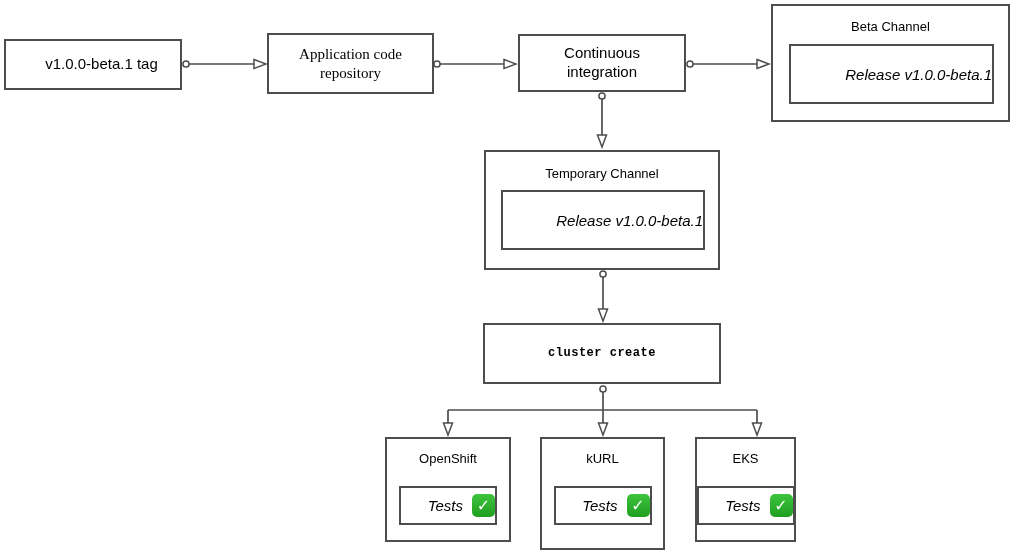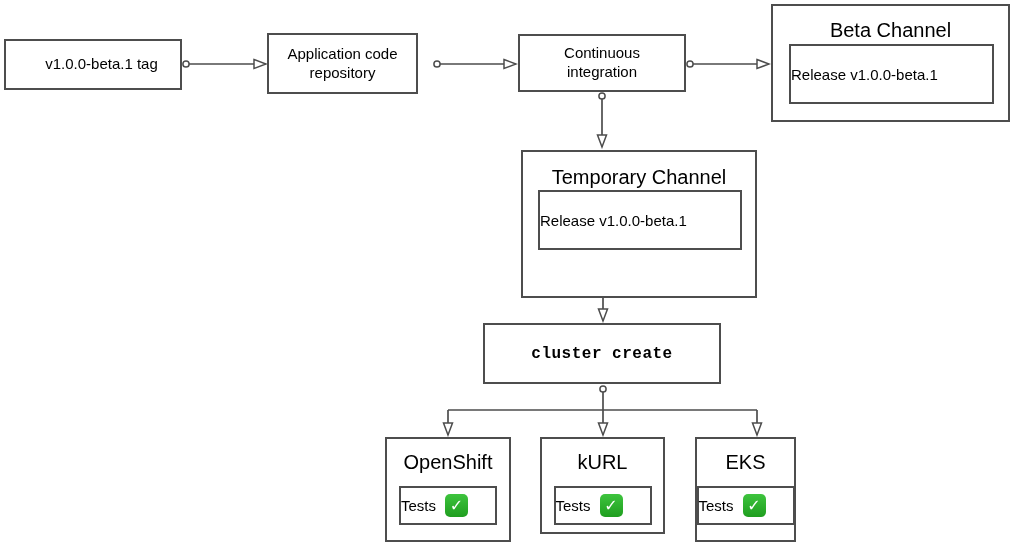--- a/index.html
+++ b/index.html
@@ -25,31 +25,31 @@
     position:absolute;box-sizing:border-box;
     border:2px solid var(--border-color);background:var(--node-bg);
     display:flex;align-items:center;justify-content:center;
     text-align:center;font-size:15px;line-height:1.25;
   }
   .container-node{
     position:absolute;box-sizing:border-box;
     border:2px solid var(--border-color);background:var(--node-bg);
   }
   .container-title{
-    position:absolute;left:0;right:0;text-align:center;font-size:20px;
+    position:absolute;left:0;right:0;text-align:center;font-size:13px;
   }
   .subbox{
     position:absolute;box-sizing:border-box;
     border:2px solid var(--border-color);background:var(--node-bg);
-    display:flex;align-items:center;justify-content:flex-start;
-    font-size:15px;gap:9px;
+    display:flex;align-items:center;justify-content:flex-end;
+    font-size:15px;gap:9px;font-style:italic;
   }
   .mono{
     font-family:"Liberation Mono","DejaVu Sans Mono",monospace;
-    font-weight:bold;font-size:16px;letter-spacing:0.5px;
+    font-weight:bold;font-size:12px;letter-spacing:0.5px;
   }
   .check{
     display:inline-flex;align-items:center;justify-content:center;
     width:23px;height:23px;border-radius:5px;
     background:linear-gradient(180deg,var(--check-green-light) 0%,var(--check-green-dark) 100%);
     color:var(--check-white);
     font-family:"DejaVu Sans",sans-serif;font-weight:bold;font-size:16px;
   }
 </style>
 </head>
@@ -75,55 +75,55 @@
     <path class="edge" d="M448,410 H757"></path>
     <path class="edge" d="M448,410 V435" marker-end="url(#marrow)"></path>
     <path class="edge" d="M603,410 V435" marker-end="url(#marrow)"></path>
     <path class="edge" d="M757,410 V435" marker-end="url(#marrow)"></path>
   </svg>
 
   <div class="node" style="left:4px;top:39px;width:178px;height:51px;padding-left:17px;">
     <span>v1.0.0-beta.1 tag</span>
   </div>
 
-  <div class="node" style="left:267px;top:33px;width:151px;height:61px;padding:0 14px;">
+  <div class="node" style="left:267px;top:33px;width:167px;height:61px;padding:0 14px;font-family:Liberation Serif, serif;">
     <span>Application code repository</span>
   </div>
 
   <div class="node" style="left:518px;top:34px;width:168px;height:58px;padding:0 30px;">
     <span>Continuous integration</span>
   </div>
 
   <div class="container-node" style="left:771px;top:4px;width:239px;height:118px;">
     <div class="container-title" style="top:13px;">Beta Channel</div>
     <div class="subbox" style="left:16px;top:38px;width:205px;height:60px;">
       <span>Release v1.0.0-beta.1</span>
     </div>
   </div>
 
-  <div class="container-node" style="left:484px;top:150px;width:236px;height:148px;margin-left:37px;">
+  <div class="container-node" style="left:484px;top:150px;width:236px;height:120px;">
     <div class="container-title" style="top:14px;">Temporary Channel</div>
     <div class="subbox" style="left:15px;top:38px;width:204px;height:60px;">
       <span>Release v1.0.0-beta.1</span>
     </div>
   </div>
 
   <div class="node mono" style="left:483px;top:323px;width:238px;height:61px;">
     <span>cluster create</span>
   </div>
 
   <div class="container-node" style="left:385px;top:437px;width:126px;height:105px;">
     <div class="container-title" style="top:12px;">OpenShift</div>
     <div class="subbox" style="left:50%;transform:translateX(-50%);top:47px;width:98px;height:39px;">
       <span>Tests</span>
       <span class="check">✓</span>
     </div>
   </div>
 
-  <div class="container-node" style="left:540px;top:437px;width:125px;height:97px;">
+  <div class="container-node" style="left:540px;top:437px;width:125px;height:113px;">
     <div class="container-title" style="top:12px;">kURL</div>
     <div class="subbox" style="left:50%;transform:translateX(-50%);top:47px;width:98px;height:39px;">
       <span>Tests</span>
       <span class="check">✓</span>
     </div>
   </div>
 
   <div class="container-node" style="left:695px;top:437px;width:101px;height:105px;">
     <div class="container-title" style="top:12px;">EKS</div>
     <div class="subbox" style="left:50%;transform:translateX(-50%);top:47px;width:98px;height:39px;">

